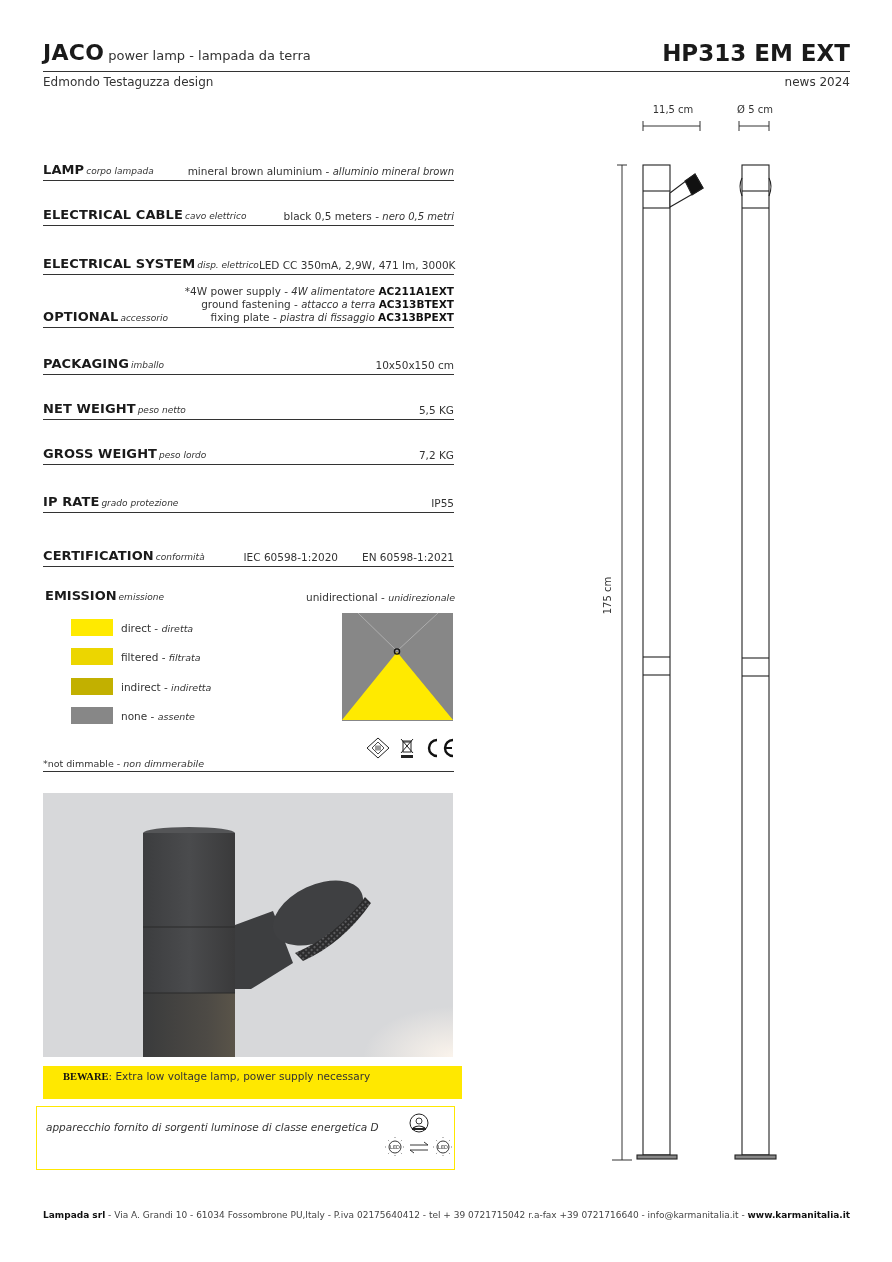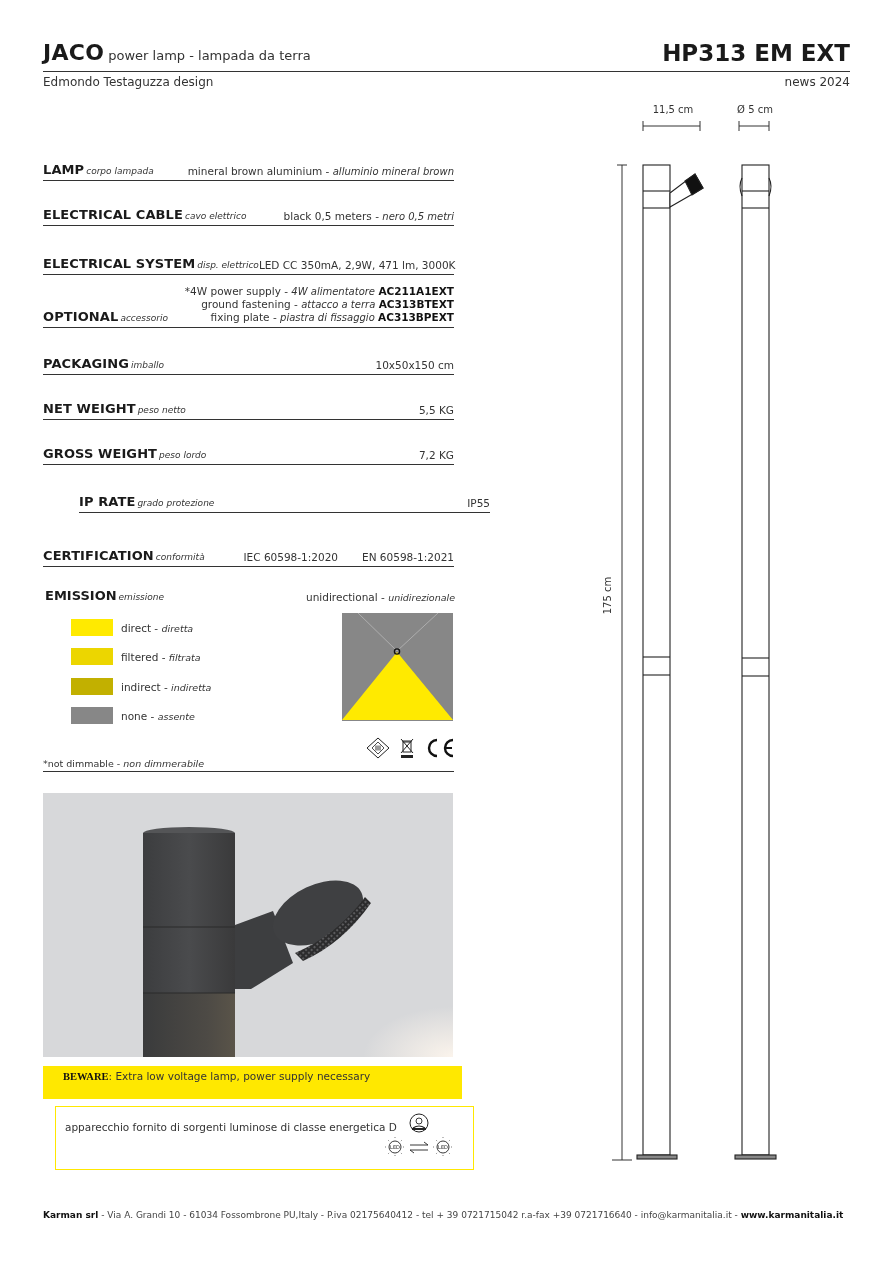--- a/index.html
+++ b/index.html
@@ -38,21 +38,21 @@
   .emi-diagram { left: 342px; top: 613px; width: 111px; height: 108px; }
   .cert-icons { left: 366px; top: 735px; width: 90px; height: 26px; display: flex; align-items: center; justify-content: space-between; }
   .dim-note { left: 43px; top: 758px; width: 411px; border-bottom: 1px solid #333; font-size: 9.5px; color: #333; padding-bottom: 2px; }
 
   
   .photo { left: 43px; top: 793px; width: 410px; height: 264px; background: linear-gradient(90deg, #d4d5d7 0%, #dcdddf 40%, #d8d9db 70%, #cfd0d2 100%); overflow: hidden; }
 
   
   .beware { left: 43px; top: 1066px; width: 419px; height: 33px; background: #ffe800; padding: 4px 0 0 20px; font-size: 10.5px; color: #333; line-height: 13px; }
   .beware b { color: #111; font-family: Liberation Serif, serif; }
-  .energy { left: 55px; top: 1106px; width: 419px; height: 64px; border: 1.5px solid #ffe800; padding: 12px 0 0 9px; font-size: 10.5px; color: #333; line-height: 17px; }
+  .energy { left: 36px; top: 1106px; width: 419px; height: 64px; border: 1.5px solid #ffe800; padding: 12px 0 0 9px; font-size: 10.5px; color: #333; line-height: 17px; font-style: italic; }
   .energy-icons { left: 383px; top: 1113px; width: 72px; height: 50px; }
 
   
   .footer { left: 43px; top: 1210px; font-size: 9px; color: #444; white-space: nowrap; }
   .footer b { color: #111; }
 
   
   .drawing { left: 595px; top: 100px; width: 200px; height: 1075px; }
 </style>
 </head>
@@ -91,21 +91,21 @@
   <span class="val">10x50x150 cm</span>
 </div>
 <div class="row" style="top:397px;height:23px;">
   <span class="lbl"><span>NET WEIGHT</span><i>peso netto</i></span>
   <span class="val">5,5 KG</span>
 </div>
 <div class="row" style="top:442px;height:23px;">
   <span class="lbl"><span>GROSS WEIGHT</span><i>peso lordo</i></span>
   <span class="val">7,2 KG</span>
 </div>
-<div class="row" style="top:487px;height:26px;margin-left:36px;">
+<div class="row" style="top:487px;height:26px;">
   <span class="lbl"><span>IP RATE</span><i>grado protezione</i></span>
   <span class="val">IP55</span>
 </div>
 <div class="row" style="top:541px;height:26px;">
   <span class="lbl"><span>CERTIFICATION</span><i>conformità</i></span>
   <span class="val"><span>IEC 60598-1:2020</span><span class="gap"></span><span>EN 60598-1:2021</span></span>
 </div>
 
 <div class="abs emi-title"><span>EMISSION</span><i>emissione</i></div>
 <div class="abs emi-type"><span>unidirectional - </span><i>unidirezionale</i></div>
@@ -283,14 +283,14 @@
     <line x1="742" y1="208" x2="769" y2="208"></line>
     <line x1="742" y1="658" x2="769" y2="658"></line>
     <line x1="742" y1="676" x2="769" y2="676"></line>
     <path d="M742 178 Q738 186 742 196" fill="none"></path>
     <path d="M769 178 Q773 186 769 196" fill="none"></path>
     <rect x="735" y="1155" width="41" height="4" fill="#888"></rect>
   </g>
 </svg>
 
 <div class="abs footer">
-  <b>Karman srl</b><span> - Via A. Grandi 10 - 61034 Fossombrone PU,Italy - P.iva 02175640412 - tel + 39 0721715042 r.a-fax +39 0721716640 - info@karmanitalia.it - </span><b>www.karmanitalia.it</b>
+  <b>Lampada srl</b><span> - Via A. Grandi 10 - 61034 Fossombrone PU,Italy - P.iva 02175640412 - tel + 39 0721715042 r.a-fax +39 0721716640 - info@karmanitalia.it - </span><b>www.karmanitalia.it</b>
 </div>
 
 </body></html>

